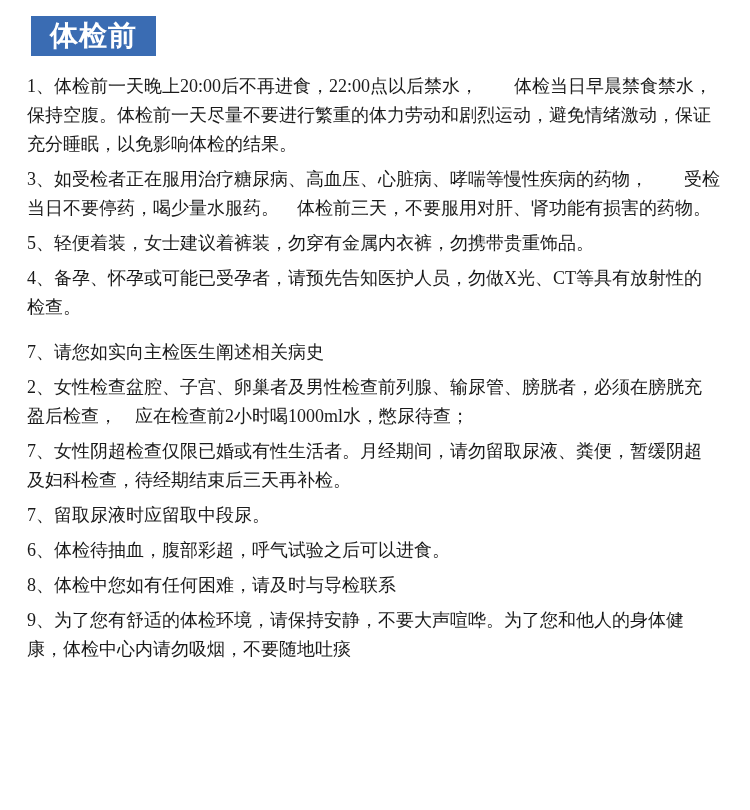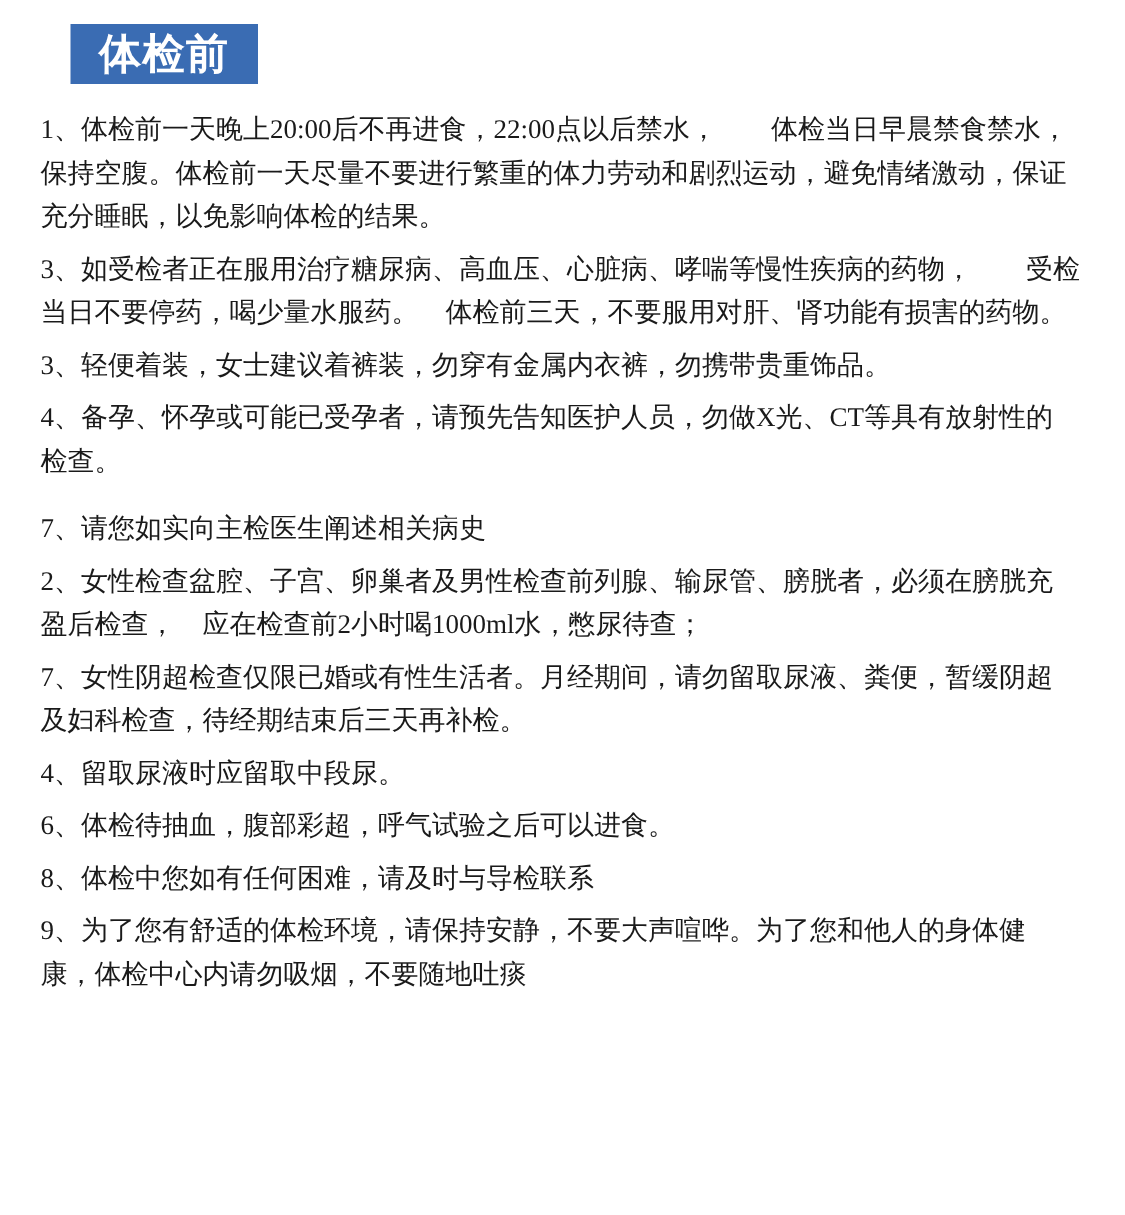--- a/index.html
+++ b/index.html
@@ -15,21 +15,21 @@
     background: #ffffff;
     font-family: "Liberation Sans", "DejaVu Sans", sans-serif;
     color: #1a1a1a;
   }
   .section {
     padding-left: 27px;
     padding-right: 17px;
   }
   .badge {
     display: inline-block;
-    margin-left: 20px;
+    margin-left: 4px;
     min-width: 125px;
     height: 40px;
     line-height: 40px;
     text-align: center;
     box-sizing: border-box;
     padding: 0 18px;
     background: #3a6cb3;
     color: #ffffff;
     font-size: 28px;
     font-weight: bold;
@@ -57,34 +57,34 @@
 <div class="page">
 
   <section class="section section-before">
     <div class="badge">体检前</div>
     <div class="list">
       <p>1、体检前一天晚上20:00后不再进食，22:00点以后禁水，　　体检当日早晨禁食禁水，
 保持空腹。体检前一天尽量不要进行繁重的体力劳动和剧烈运动，避免情绪激动，保证
 充分睡眠，以免影响体检的结果。</p>
       <p>3、如受检者正在服用治疗糖尿病、高血压、心脏病、哮喘等慢性疾病的药物，　　受检
 当日不要停药，喝少量水服药。　体检前三天，不要服用对肝、肾功能有损害的药物。</p>
-      <p>3、轻便着装，女士建议着裤装，勿穿有金属内衣裤，勿携带贵重饰品。</p>
+      <p>5、轻便着装，女士建议着裤装，勿穿有金属内衣裤，勿携带贵重饰品。</p>
       <p>4、备孕、怀孕或可能已受孕者，请预先告知医护人员，勿做X光、CT等具有放射性的
 检查。</p>
     </div>
   </section>
 
   <section class="section section-during">
     <div class="list">
       <p>7、请您如实向主检医生阐述相关病史</p>
       <p>2、女性检查盆腔、子宫、卵巢者及男性检查前列腺、输尿管、膀胱者，必须在膀胱充
 盈后检查，　应在检查前2小时喝1000ml水，憋尿待查；</p>
       <p>7、女性阴超检查仅限已婚或有性生活者。月经期间，请勿留取尿液、粪便，暂缓阴超
 及妇科检查，待经期结束后三天再补检。</p>
-      <p>4、留取尿液时应留取中段尿。</p>
+      <p>7、留取尿液时应留取中段尿。</p>
       <p>6、体检待抽血，腹部彩超，呼气试验之后可以进食。</p>
       <p>8、体检中您如有任何困难，请及时与导检联系</p>
       <p>9、为了您有舒适的体检环境，请保持安静，不要大声喧哗。为了您和他人的身体健
 康，体检中心内请勿吸烟，不要随地吐痰</p>
     </div>
   </section>
 
 </div>
 
 </body></html>

